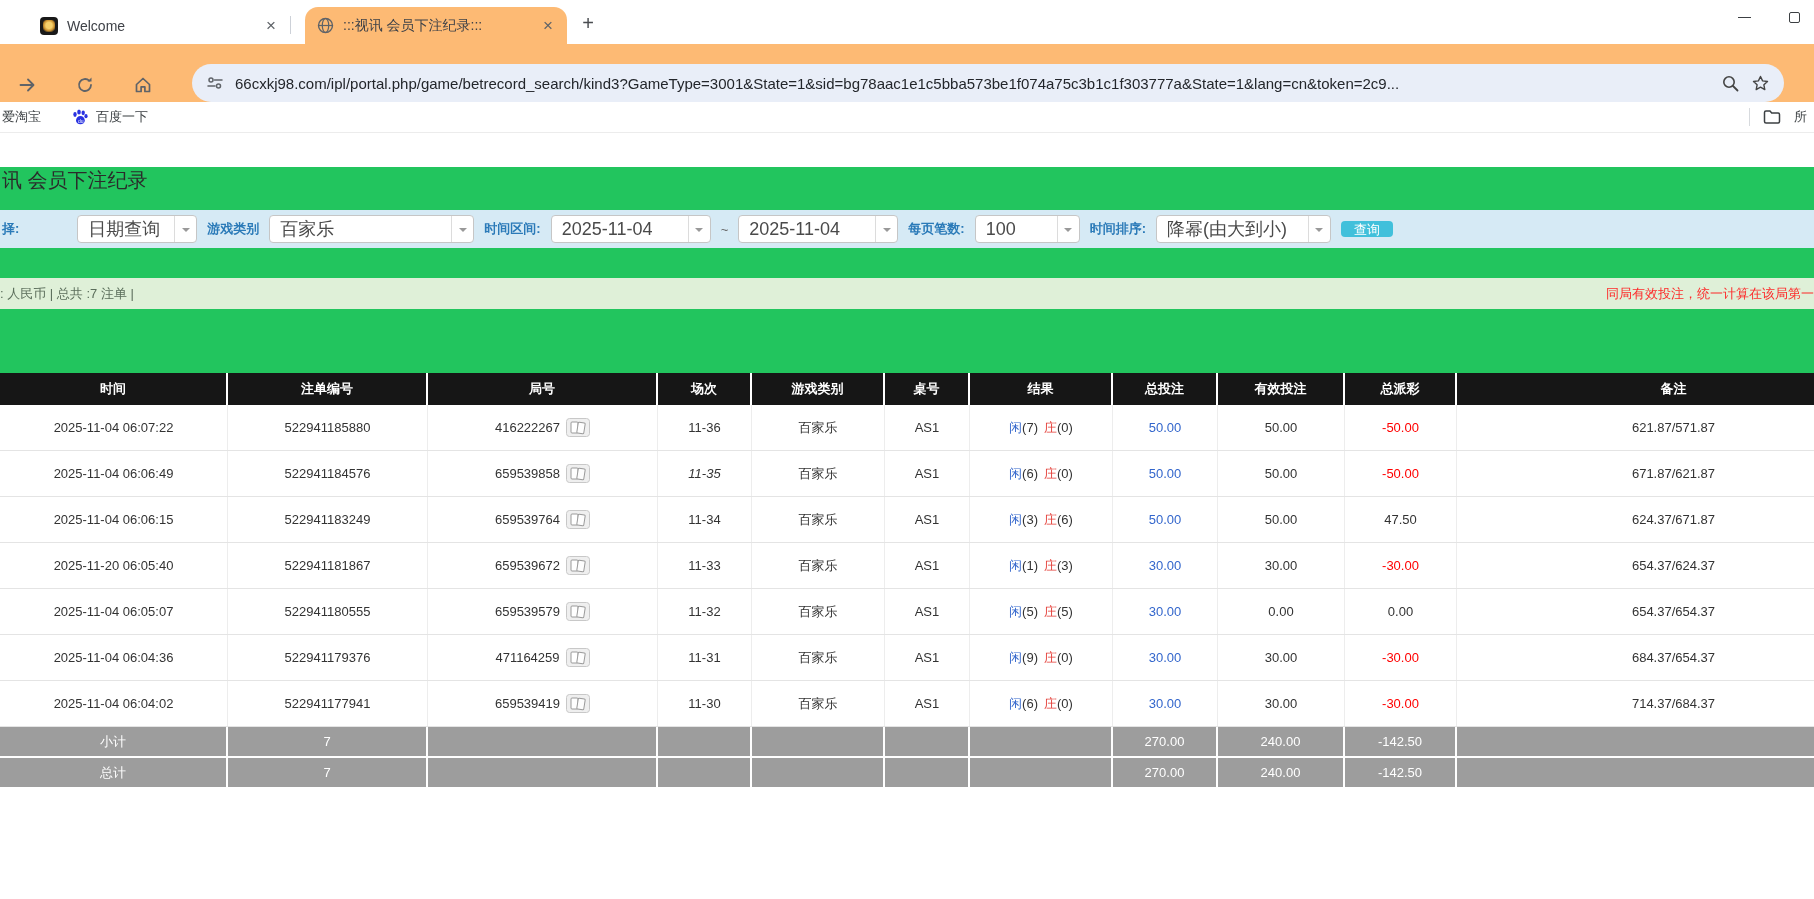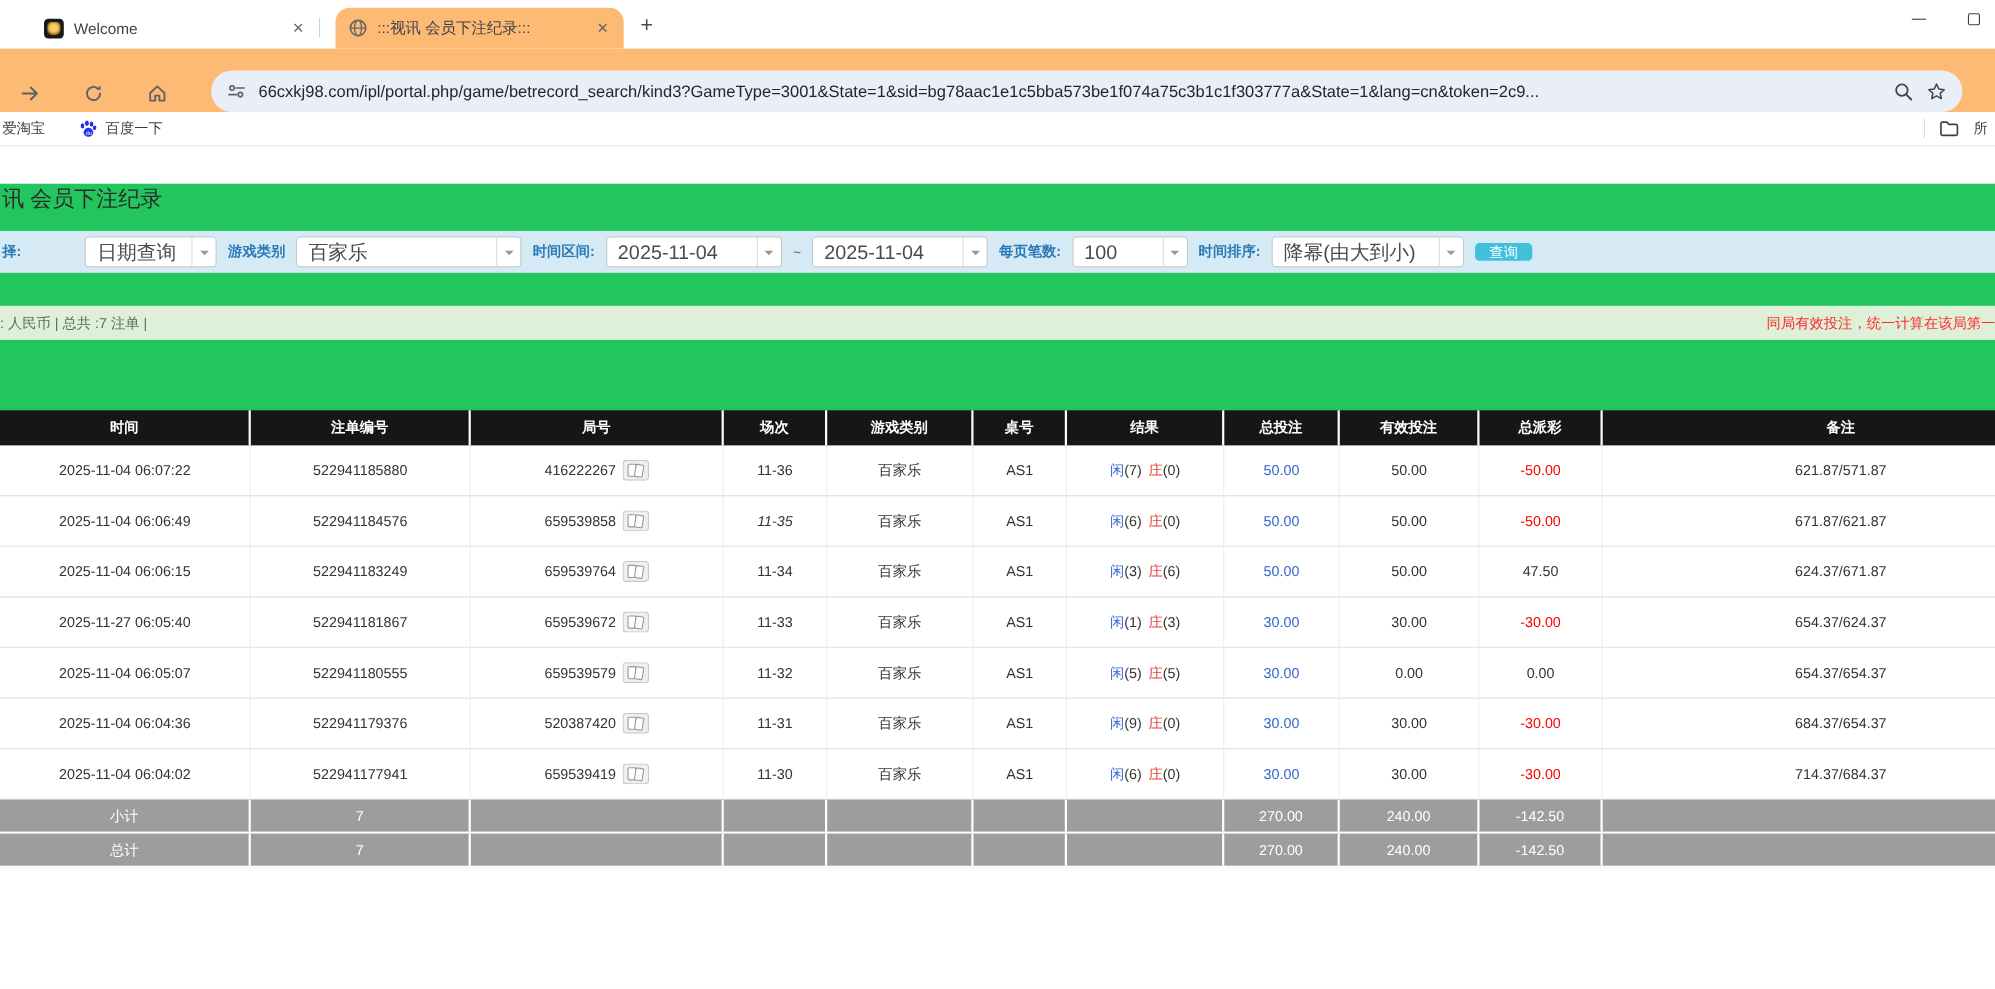--- a/index.html
+++ b/index.html
@@ -315,21 +315,21 @@
         <div class="td" style="width: 143px;">
           <span><span class="res-p">闲</span><span class="res-v">(3)</span></span>
           <span><span class="res-b">庄</span><span class="res-v">(6)</span></span>
         </div>
         <div class="td blue" style="width: 105px;">50.00</div>
         <div class="td" style="width: 127px;">50.00</div>
         <div class="td" style="width: 112px;">47.50</div>
         <div class="td" style="width: 433px;">624.37/671.87</div>
       </div>
       <div class="trow tdata">
-        <div class="td" style="width: 228px;">2025-11-27 06:05:40</div>
+        <div class="td" style="width: 228px;">2025-11-20 06:05:40</div>
         <div class="td" style="width: 200px;">522941181867</div>
         <div class="td" style="width: 230px;">
           <span>659539672</span>
           <span style="display:flex">
             <svg class="round-icon" width="24" height="19" viewBox="0 0 24 19">
               <rect x="0.5" y="0.5" width="23" height="18" rx="3" fill="#efefef" stroke="#c8c8c8"></rect>
               <rect x="5" y="4" width="7" height="11" rx="1" fill="#fff" stroke="#9a9a9a"></rect>
               <rect x="11.5" y="4.5" width="7" height="11" rx="1" fill="#fdfdfd" stroke="#9a9a9a" transform="rotate(9 15 10)"></rect>
             </svg>
           </span>
@@ -368,21 +368,21 @@
         </div>
         <div class="td blue" style="width: 105px;">30.00</div>
         <div class="td" style="width: 127px;">0.00</div>
         <div class="td" style="width: 112px;">0.00</div>
         <div class="td" style="width: 433px;">654.37/654.37</div>
       </div>
       <div class="trow tdata">
         <div class="td" style="width: 228px;">2025-11-04 06:04:36</div>
         <div class="td" style="width: 200px;">522941179376</div>
         <div class="td" style="width: 230px;">
-          <span>520387420</span>
+          <span>471164259</span>
           <span style="display:flex">
             <svg class="round-icon" width="24" height="19" viewBox="0 0 24 19">
               <rect x="0.5" y="0.5" width="23" height="18" rx="3" fill="#efefef" stroke="#c8c8c8"></rect>
               <rect x="5" y="4" width="7" height="11" rx="1" fill="#fff" stroke="#9a9a9a"></rect>
               <rect x="11.5" y="4.5" width="7" height="11" rx="1" fill="#fdfdfd" stroke="#9a9a9a" transform="rotate(9 15 10)"></rect>
             </svg>
           </span>
         </div>
         <div class="td" style="width: 94px;">11-31</div>
         <div class="td" style="width: 133px;">百家乐</div>

